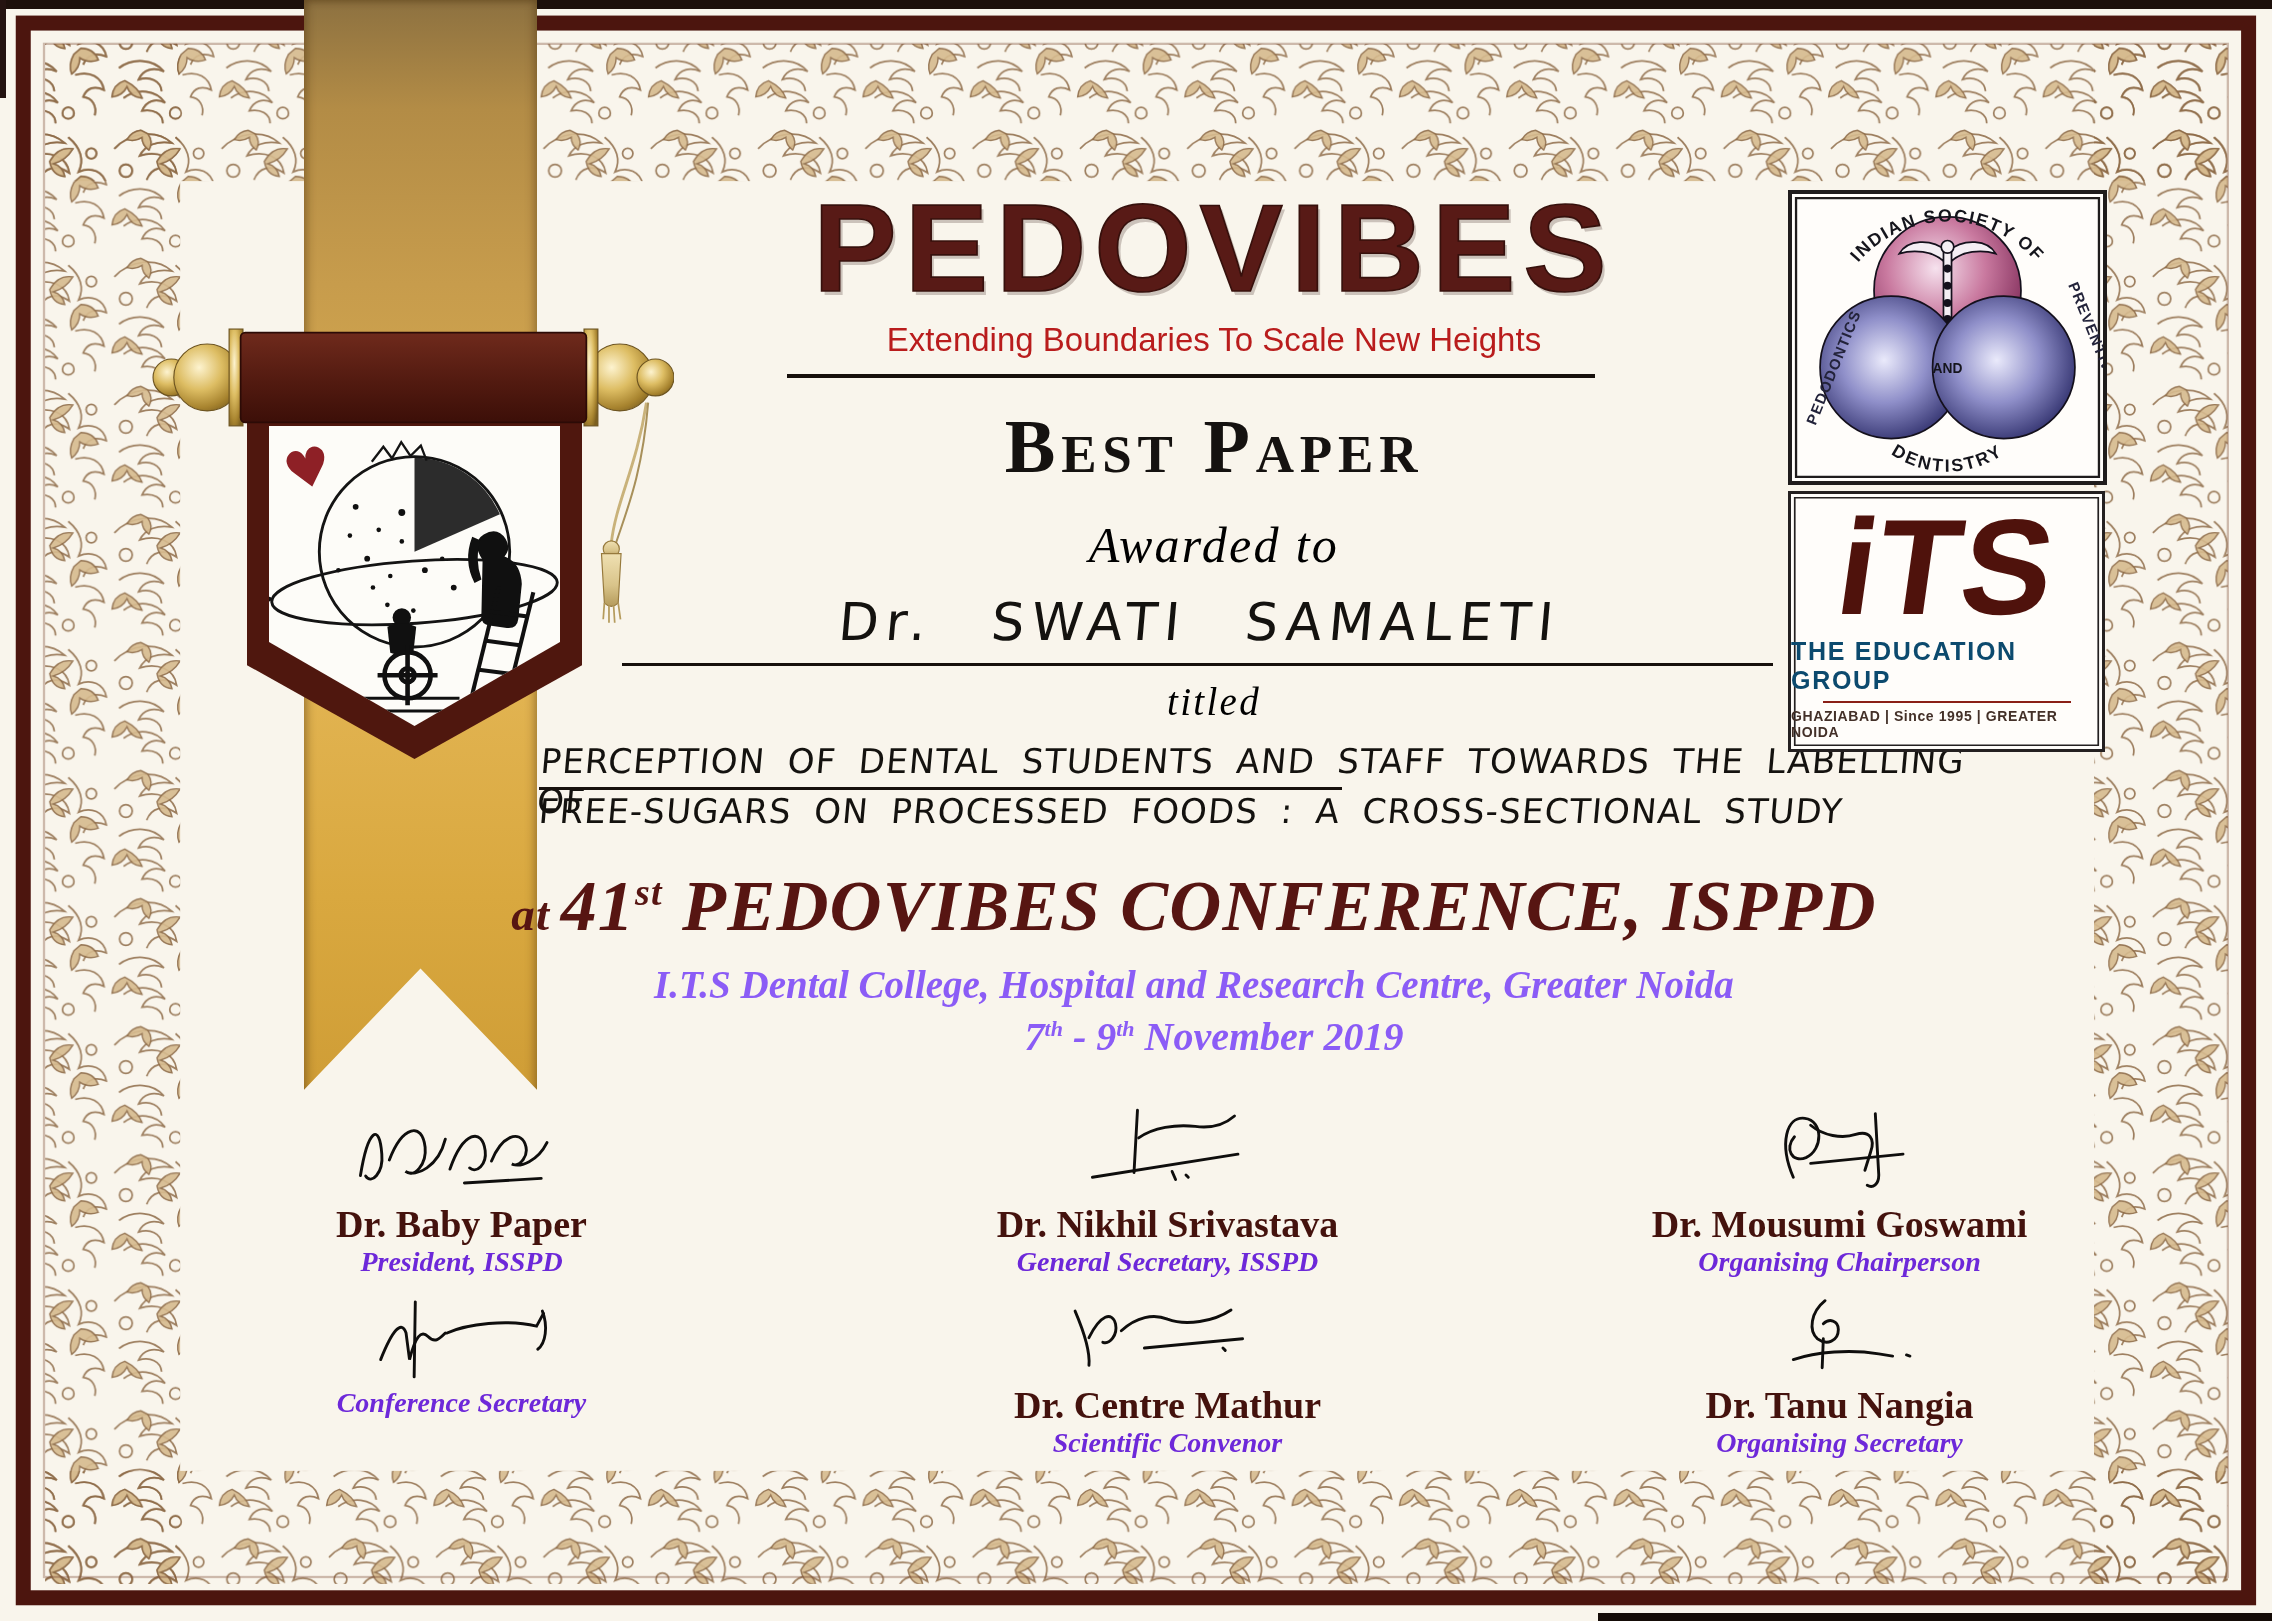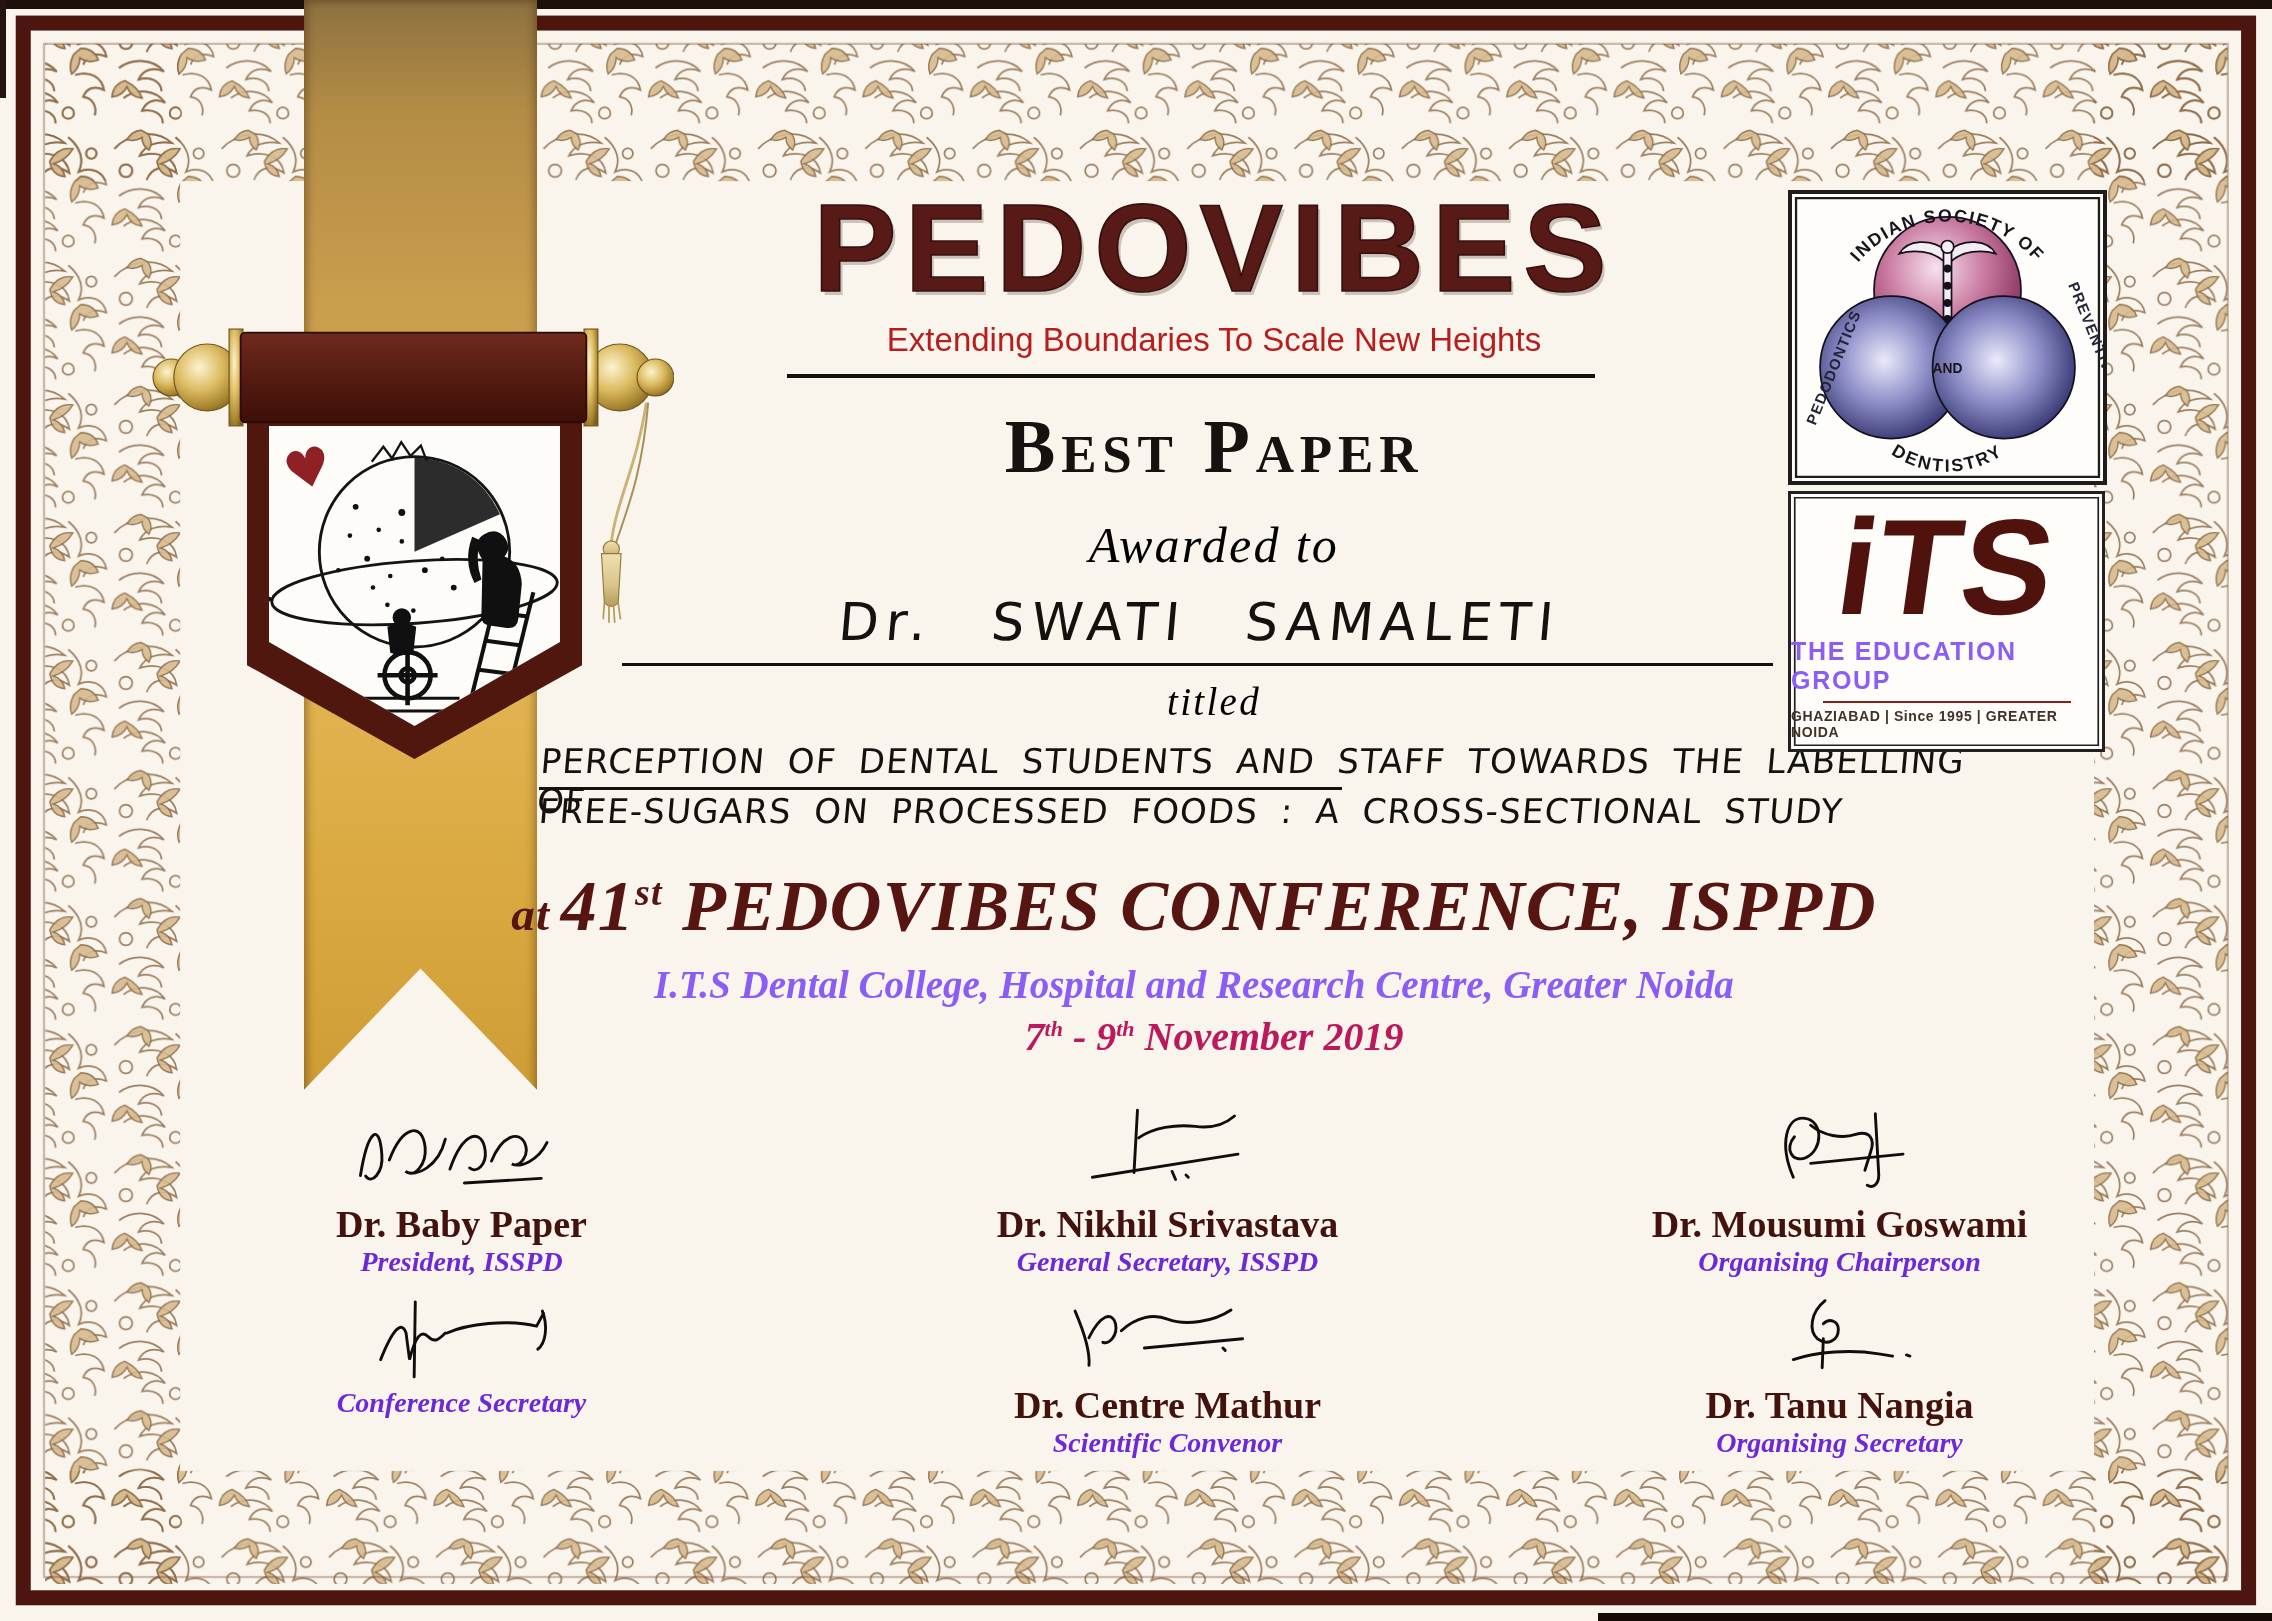--- a/index.html
+++ b/index.html
@@ -50,40 +50,40 @@
   .paper1 { left:539px; top:741px; width:1465px; font-size:34px; letter-spacing:1.2px; word-spacing:10.4px; }
   .paper2 { left:539px; top:791px; width:1465px; font-size:34px; letter-spacing:1.2px; word-spacing:10.4px; }
 
   .conf { left:404px; top:865px; width:1580px; z-index:6; color:#571512;
     font-weight:700; font-style:italic; font-size:72px; letter-spacing:1.2px; }
   .conf .at { font-size:47px; font-weight:700; margin-right:10.4px; }
   .conf sup { font-size:38px; }
   .venue { left:404px; top:962px; width:1580px; z-index:6;
     font-weight:700; font-style:italic; font-size:39px; color:#8b5cf6; }
   .dates { left:663px; top:1013px; width:1102px; z-index:6;
-    font-weight:700; font-style:italic; font-size:40px; color:#be185d; }
+    font-weight:700; font-style:italic; font-size:40px; color:#8b5cf6; }
   .dates sup { font-size:22px; }
 
   .sig-block { width:519px; z-index:6; text-align:center; }
   .sig-svg { width:231px; height:107px; }
   .sig-name { font-weight:700; font-size:38px; color:#44120d; line-height:1.05; }
   .sig-role { font-weight:700; font-style:italic; font-size:28px; color:#6d28d9; line-height:1.2; }
 
   
   .isppd-box { left:1788px; top:190px; width:311px; height:287px; z-index:6;
     background:#fffdfa; border:4.6px solid #1f1c1c;
     box-shadow:inset 0 0 0 2.9px #fffdfa, inset 0 0 0 5.2px #1f1c1c; }
   .its-box { left:1788px; top:491px; width:311px; height:255px; z-index:6;
     background:#fffdfa; border:3.5px solid #242020;
     box-shadow:inset 0 0 0 2.9px #fffdfa, inset 0 0 0 4.6px #242020;
     display:flex; flex-direction:column; align-items:center; justify-content:center; }
   .its-word { font-family:"Liberation Sans", sans-serif; font-weight:900; font-size:136px;
     color:#4f120c; transform:skewX(-8deg); line-height:.95; letter-spacing:1.2px; }
   .its-group { font-family:"Liberation Sans", sans-serif; font-weight:900; font-size:25px;
-    letter-spacing:1.7px; color:#8b5cf6; margin-top:4.6px; }
+    letter-spacing:1.7px; color:#0c4a6e; margin-top:4.6px; }
   .its-rule { width:248px; height:2.3px; background:#8a1f16; margin:5.8px 0 4.6px 0; }
   .its-loc { font-family:"Liberation Sans", sans-serif; font-weight:700; font-size:14px;
     letter-spacing:0.6px; color:#433028; }
 </style>
 </head>
 <body>
 
 <svg class="abs" width="2273" height="1622" style="left:0;top:0;z-index:1" viewBox="0 0 3940 2812">
   <defs>
     <pattern id="flor" width="186" height="222" patternUnits="userSpaceOnUse">

